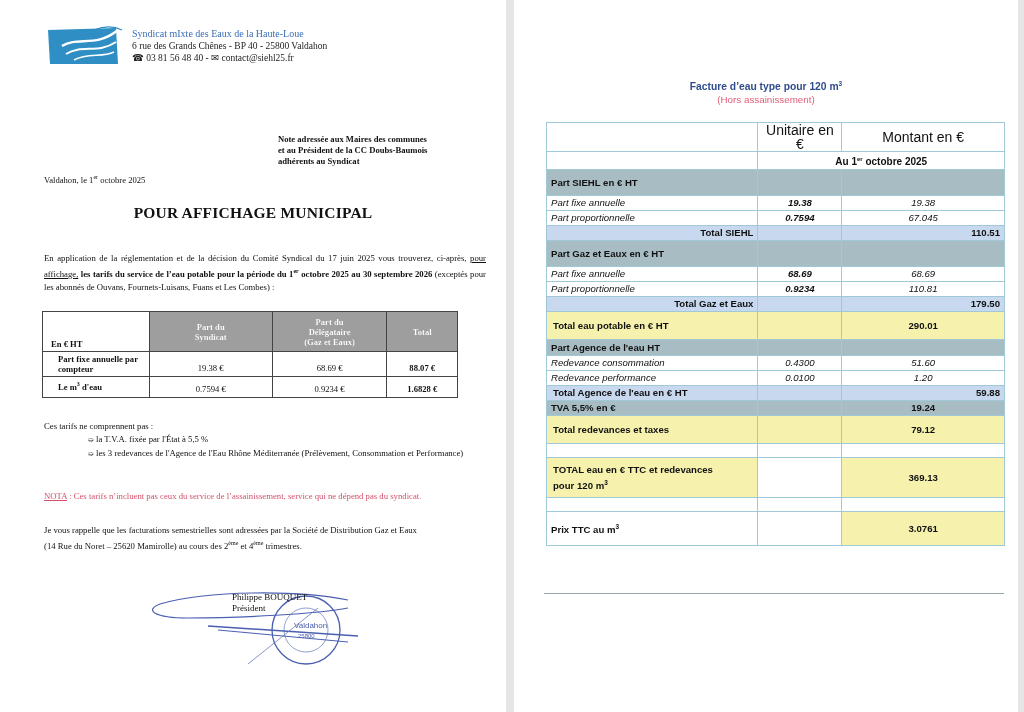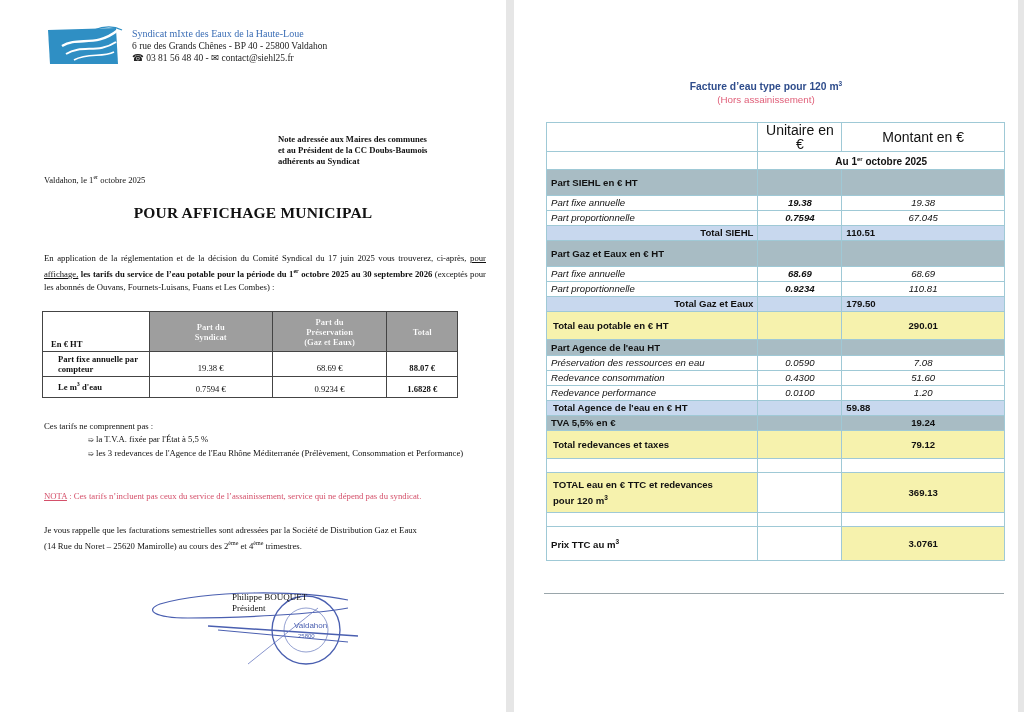--- a/index.html
+++ b/index.html
@@ -65,21 +65,21 @@
   .facture .date td.dcell { text-align: center; font-weight: bold; font-size: 10px; }
   .facture .date sup { font-size: 6px; }
   .facture .section td { background: #a8bcc4; font-weight: bold; height: 26px; }
   .facture .section.short td { height: 16px; }
   .facture .line td.lab { font-style: italic; }
   .facture .line td.unit { text-align: center; font-style: italic; }
   .facture .line td.unit.b { font-weight: bold; }
   .facture .line td.amt { text-align: center; font-style: italic; }
   .facture .subtotal td { background: #c8d8ee; font-weight: bold; }
   .facture .subtotal td.lab { text-align: right; }
-  .facture .subtotal td.amt { text-align: left; }
+  .facture .subtotal td.amt { text-align: right; }
   .facture .subtotal.left td.lab { text-align: left; padding-left: 6px; }
   .facture .tva td { background: #a8bcc4; font-weight: bold; }
   .facture .tva td.amt { text-align: center; }
   .facture .yellow td { background: #f6f2ad; font-weight: bold; height: 28px; }
   .facture .yellow td.amt { text-align: center; }
   .facture .yellow td.lab { padding-left: 6px; }
   .facture .blank td { height: 14px; background: #fff; }
   .facture .big td { height: 40px; }
   .facture .big td.lab { line-height: 13px; }
   .facture .white-mid td.mid { background: #fff; }
@@ -125,21 +125,21 @@
   <table class="tarifs">
     <tbody>
         <tr>
       <th class="corner" style="width:106px;height:40px;">En € HT</th>
       <th style="width:122px;">
             <div>Part du</div>
             <div>Syndicat</div>
           </th>
       <th style="width:114px;">
             <div>Part du</div>
-            <div>Préservation</div>
+            <div>Délégataire</div>
             <div>(Gaz et Eaux)</div>
           </th>
       <th style="width:70px;">Total</th>
     </tr>
     <tr>
       <td class="rowhead">Part fixe annuelle par compteur</td>
       <td class="val">19.38 €</td>
       <td class="val">68.69 €</td>
       <td class="val tot">88.07 €</td>
     </tr>
@@ -249,25 +249,20 @@
       <td></td>
       <td class="amt">290.01</td>
     </tr>
 
     <tr class="section short">
       <td>Part Agence de l'eau HT</td>
           <td></td>
           <td></td>
     </tr>
     <tr class="line">
-      <td class="lab">Préservation des ressources en eau</td>
-      <td class="unit">0.0590</td>
-      <td class="amt">7.08</td>
-    </tr>
-    <tr class="line">
       <td class="lab">Redevance consommation</td>
       <td class="unit">0.4300</td>
       <td class="amt">51.60</td>
     </tr>
     <tr class="line">
       <td class="lab">Redevance performance</td>
       <td class="unit">0.0100</td>
       <td class="amt">1.20</td>
     </tr>
     <tr class="subtotal left">

